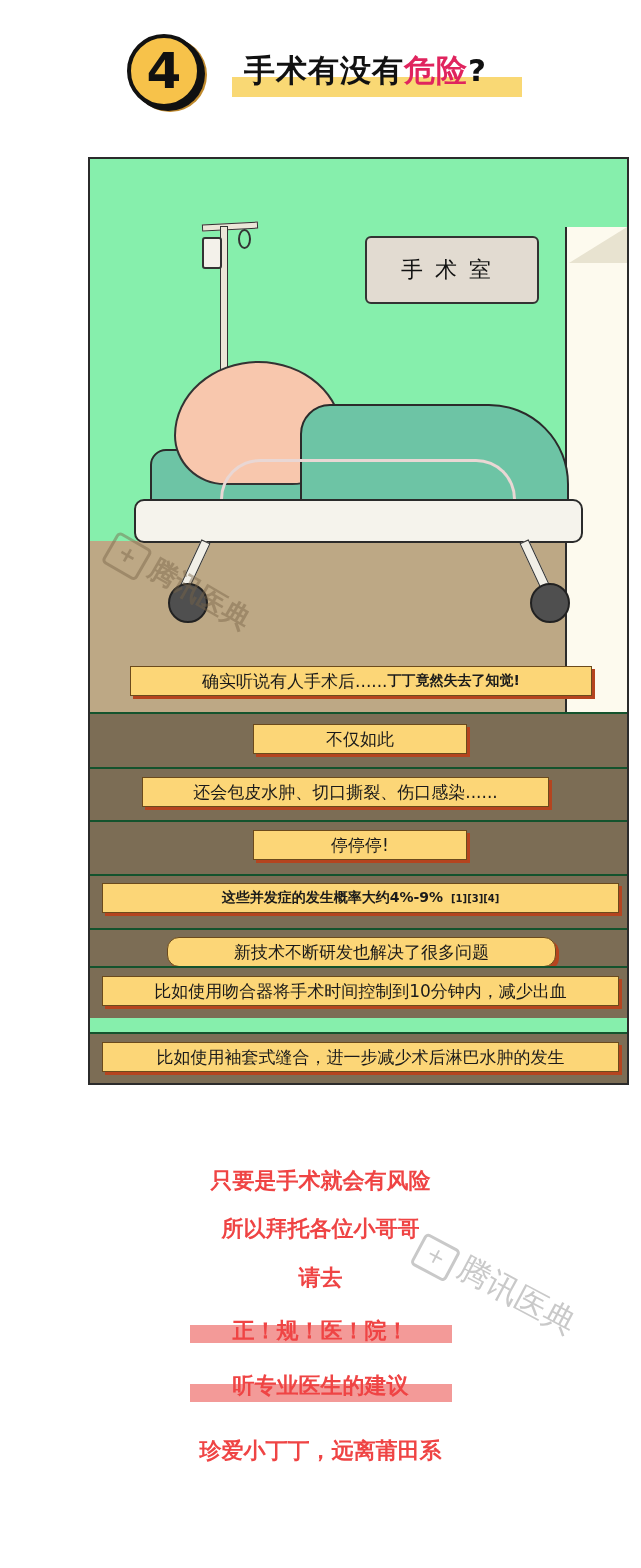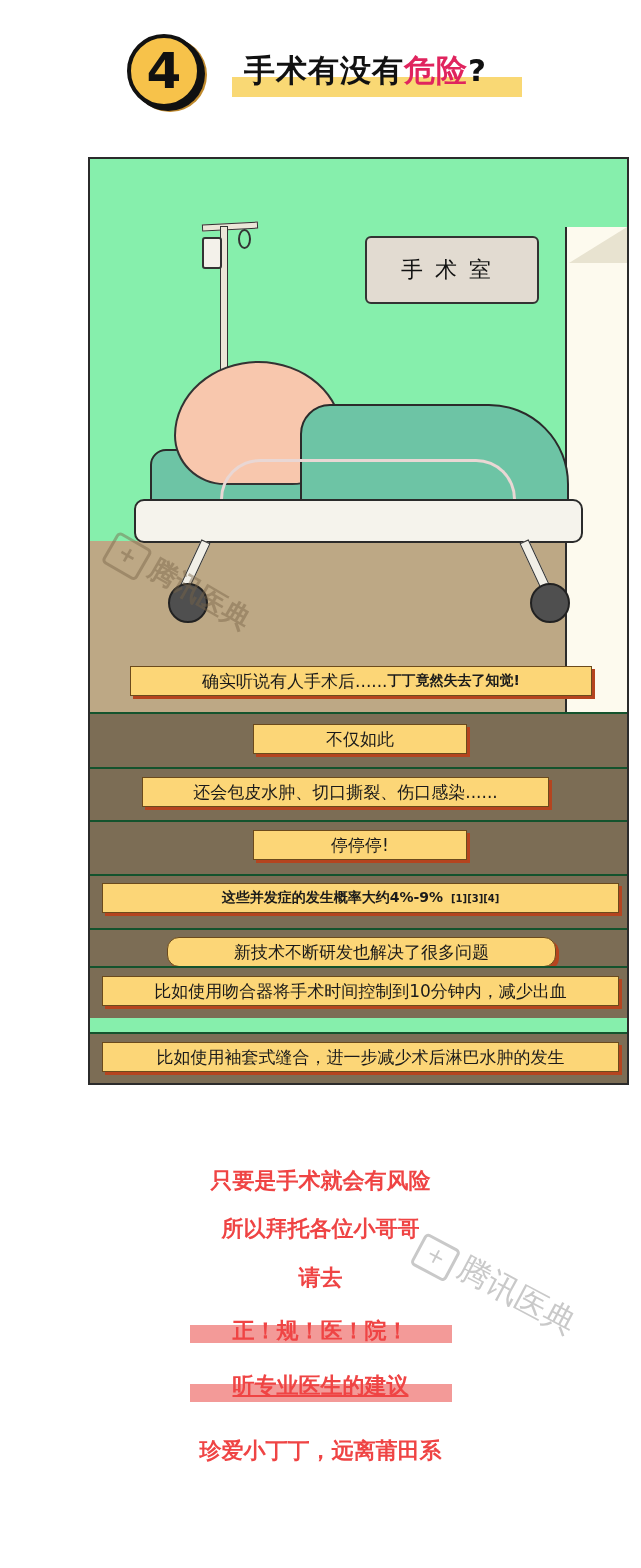--- a/index.html
+++ b/index.html
@@ -96,15 +96,15 @@
     <div class="cap" style="left:12px;top:8px;width:515px;">比如使用袖套式缝合，进一步减少术后淋巴水肿的发生</div>
   </div>
 </div>
 
 <div class="outro" style="top:1166px;">只要是手术就会有风险</div>
 <div class="outro" style="top:1214px;">所以拜托各位小哥哥</div>
 <div class="outro" style="top:1263px;">请去</div>
 <div class="hl" style="top:1325px;"></div>
 <div class="outro" style="top:1316px;">正！规！医！院！</div>
 <div class="hl" style="top:1384px;"></div>
-<div class="outro" style="top:1371px;text-decoration:underline;">听专业医生的建议</div>
+<div class="outro" style="top:1371px;">听专业医生的建议</div>
 <div class="outro" style="top:1436px;">珍爱小丁丁，远离莆田系</div>
 <div class="wm-out"><span class="wm-icon">+</span><span>腾讯医典</span></div>
 
 </body></html>

